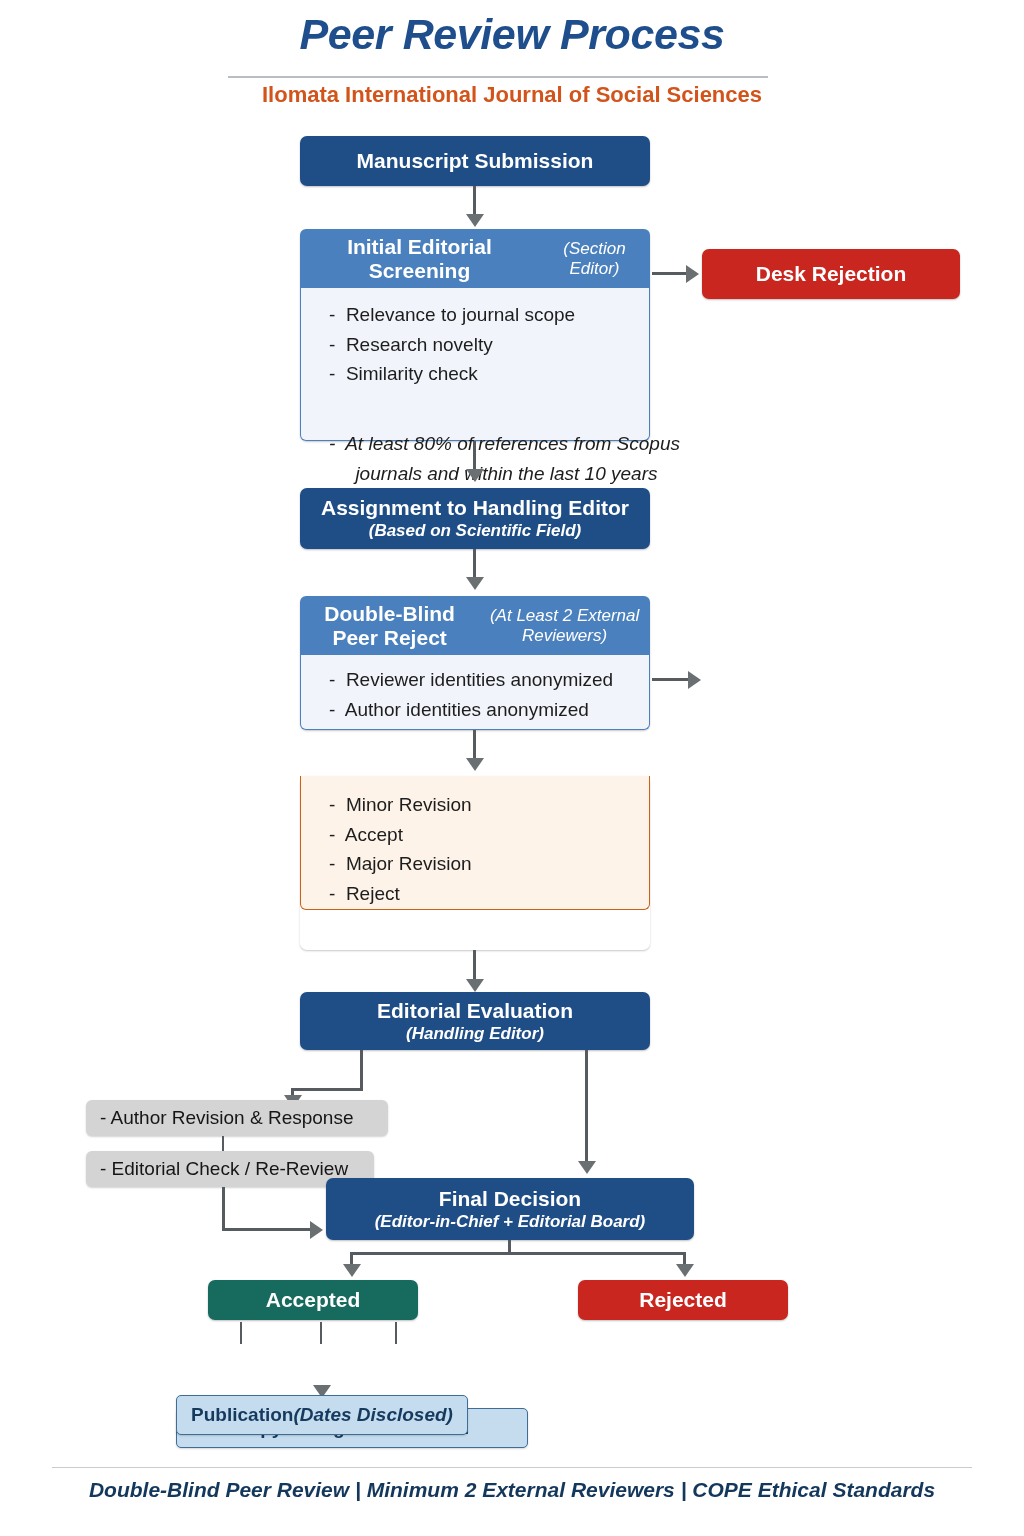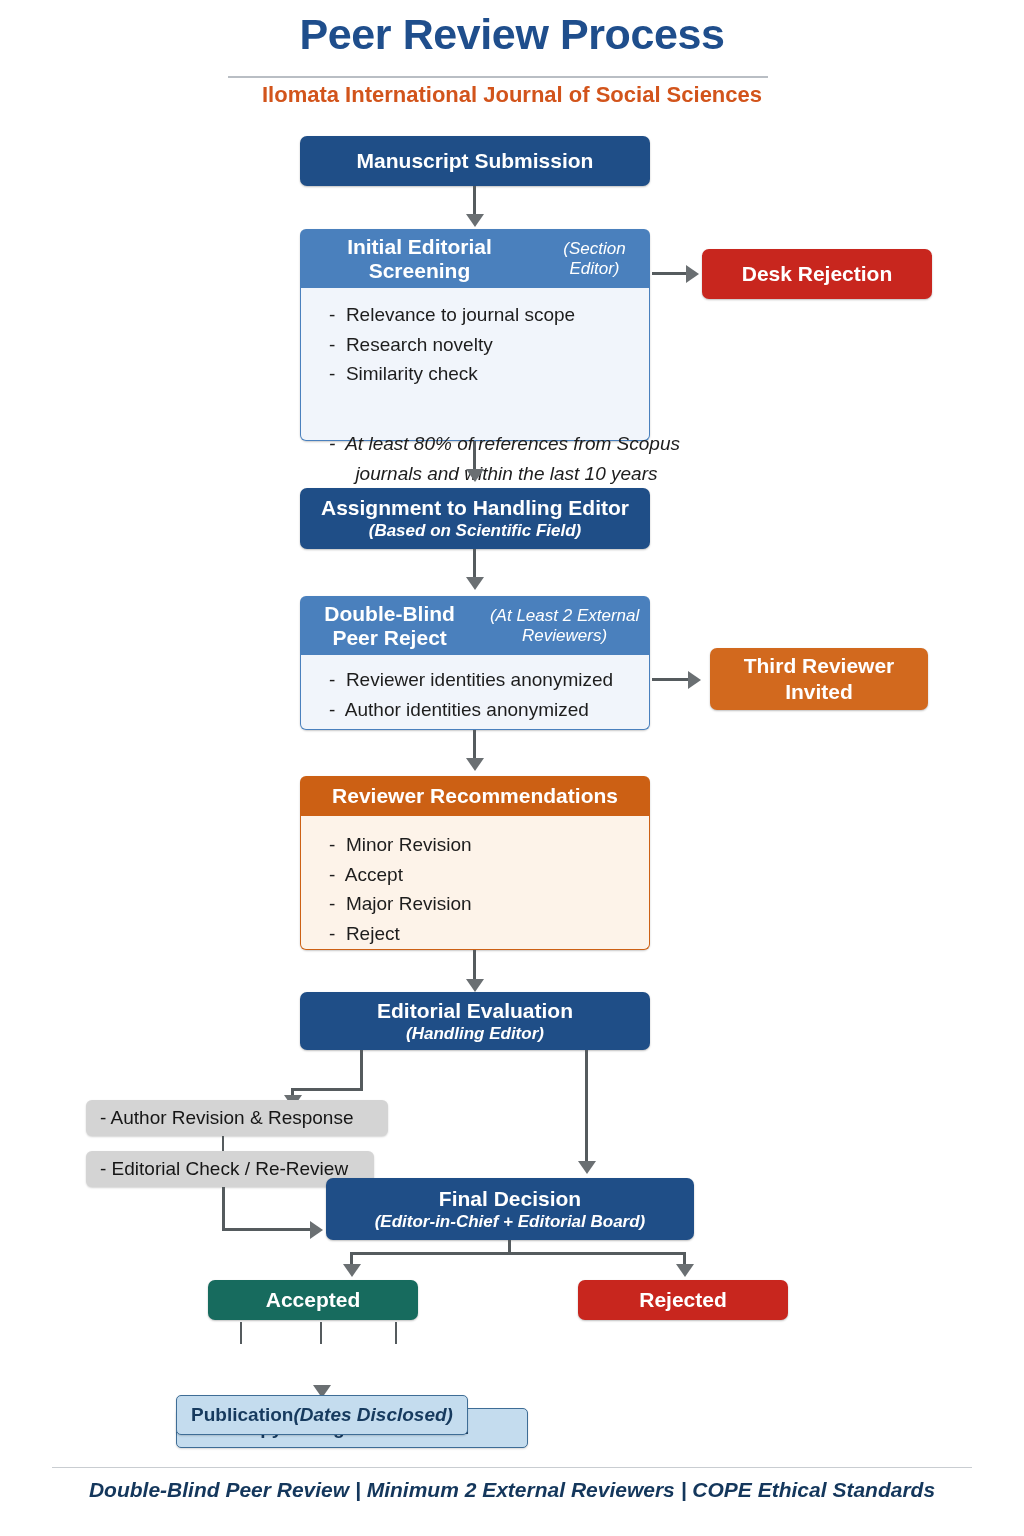--- a/index.html
+++ b/index.html
@@ -24,20 +24,21 @@
   
   .title {
     position: absolute;
     left: 0; top: 10px;
     width: 1024px;
     text-align: center;
     font-size: 43px;
     font-weight: bold;
     color: #1F4E8C;
     letter-spacing: -0.4px;
+    font-style: italic;
   }
   .title-rule {
     position: absolute;
     left: 228px; top: 76px;
     width: 540px; height: 2px;
     background: #b9bec4;
   }
   .subtitle {
     position: absolute;
     left: 0; top: 82px;
@@ -233,21 +234,21 @@
       <div class="li">-  Research novelty</div>
       <div class="li">-  Similarity check</div>
       <div class="li ital">-  At least 80% of references from Scopus
      journals and within the last 10 years</div>
     </div>
   </div>
 
   <div class="hline" style="left:652px; top:272px; width:36px;"></div>
   <div class="arrow-right" style="left:686px; top:265px;"></div>
 
-  <div class="node red" style="left:702px; top:249px; width:230px; height:50px; font-size:21px;">
+  <div class="node red" style="left:702px; top:249px; width:258px; height:50px; font-size:21px;">
     <span>Desk Rejection</span>
   </div>
 
   <div class="vline" style="left:473px; top:441px; height:32px;"></div>
   <div class="arrow-down" style="left:466px; top:469px;"></div>
 
   <div class="node navy" style="left:300px; top:488px; width:350px; height:61px; font-size:21px;">
     <span>Assignment to Handling Editor</span>
     <span class="sub">(Based on Scientific Field)</span>
   </div>
@@ -264,34 +265,25 @@
     </div>
     <div class="card-body body-blue" style="height:75px; padding-top:10px;">
       <div class="li">-  Reviewer identities anonymized</div>
       <div class="li">-  Author identities anonymized</div>
     </div>
   </div>
 
   <div class="hline" style="left:652px; top:678px; width:38px;"></div>
   <div class="arrow-right" style="left:688px; top:671px;"></div>
 
-  <div class="node orange" style="left:710px; top:648px; width:218px; height:62px; font-size:21px; line-height:1.22;">
-    <span>Third Reviewer</span>
-    <span>Invited</span>
-  </div>
 
   <div class="vline" style="left:473px; top:730px; height:32px;"></div>
   <div class="arrow-down" style="left:466px; top:758px;"></div>
 
   <div class="card" style="left:300px; top:776px; width:350px; height:174px;">
-    <div style="height:40px;">
-      <div class="card-head head-orange" style="font-size:21px;">
-        <span>Reviewer Recommendations</span>
-      </div>
-    </div>
     <div class="card-body body-orange" style="height:134px; padding-top:14px;">
       <div class="li">-  Minor Revision</div>
       <div class="li">-  Accept</div>
       <div class="li">-  Major Revision</div>
       <div class="li">-  Reject</div>
     </div>
   </div>
 
   <div class="vline" style="left:473px; top:950px; height:33px;"></div>
   <div class="arrow-down" style="left:466px; top:979px;"></div>

